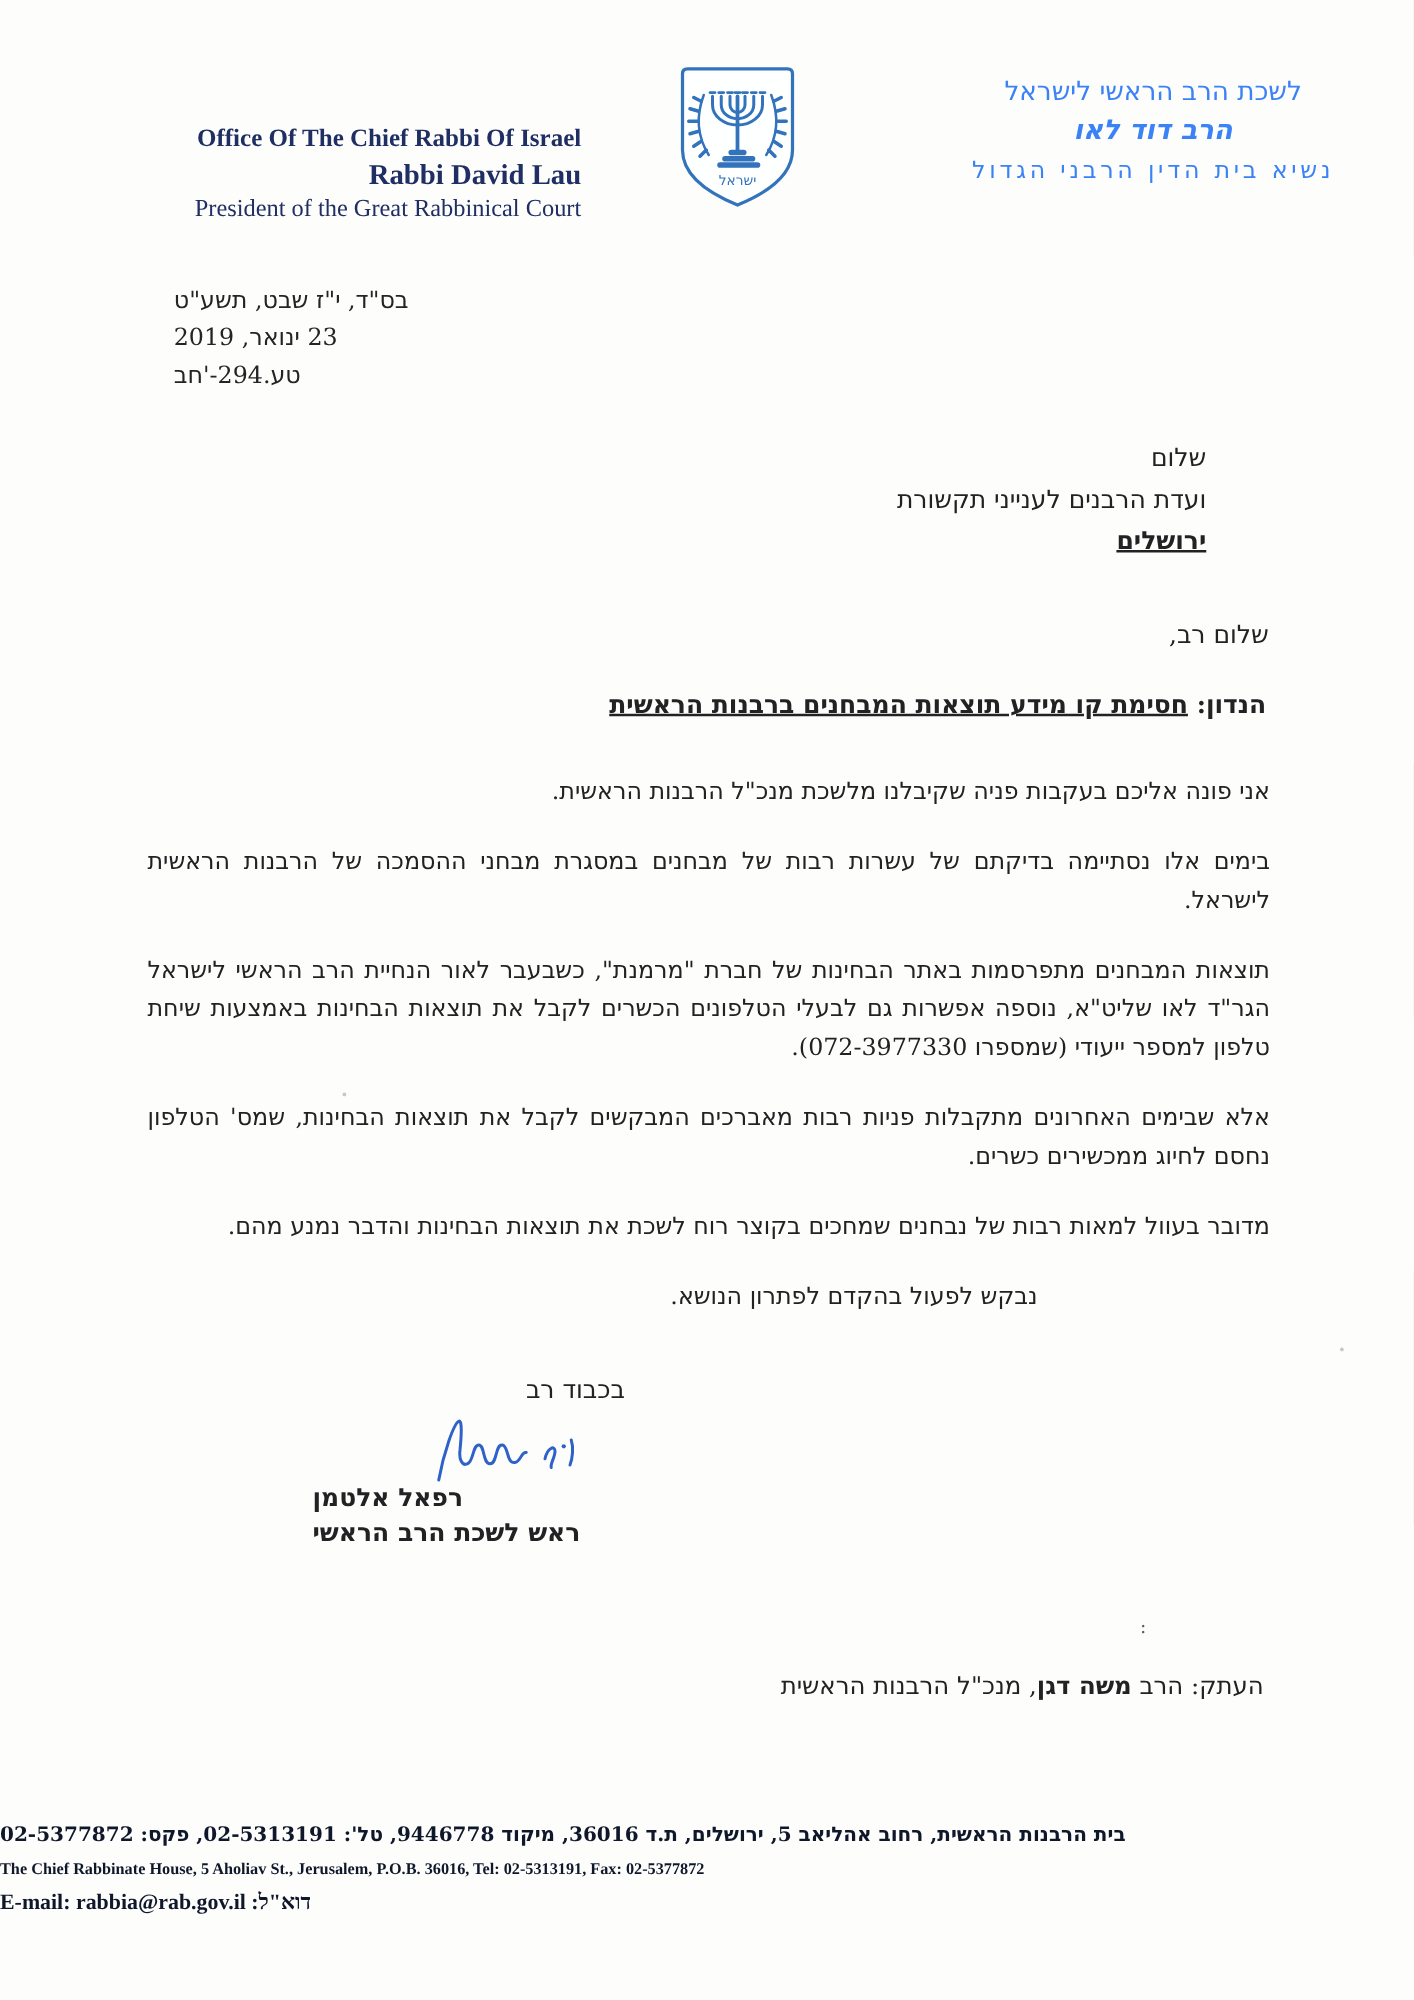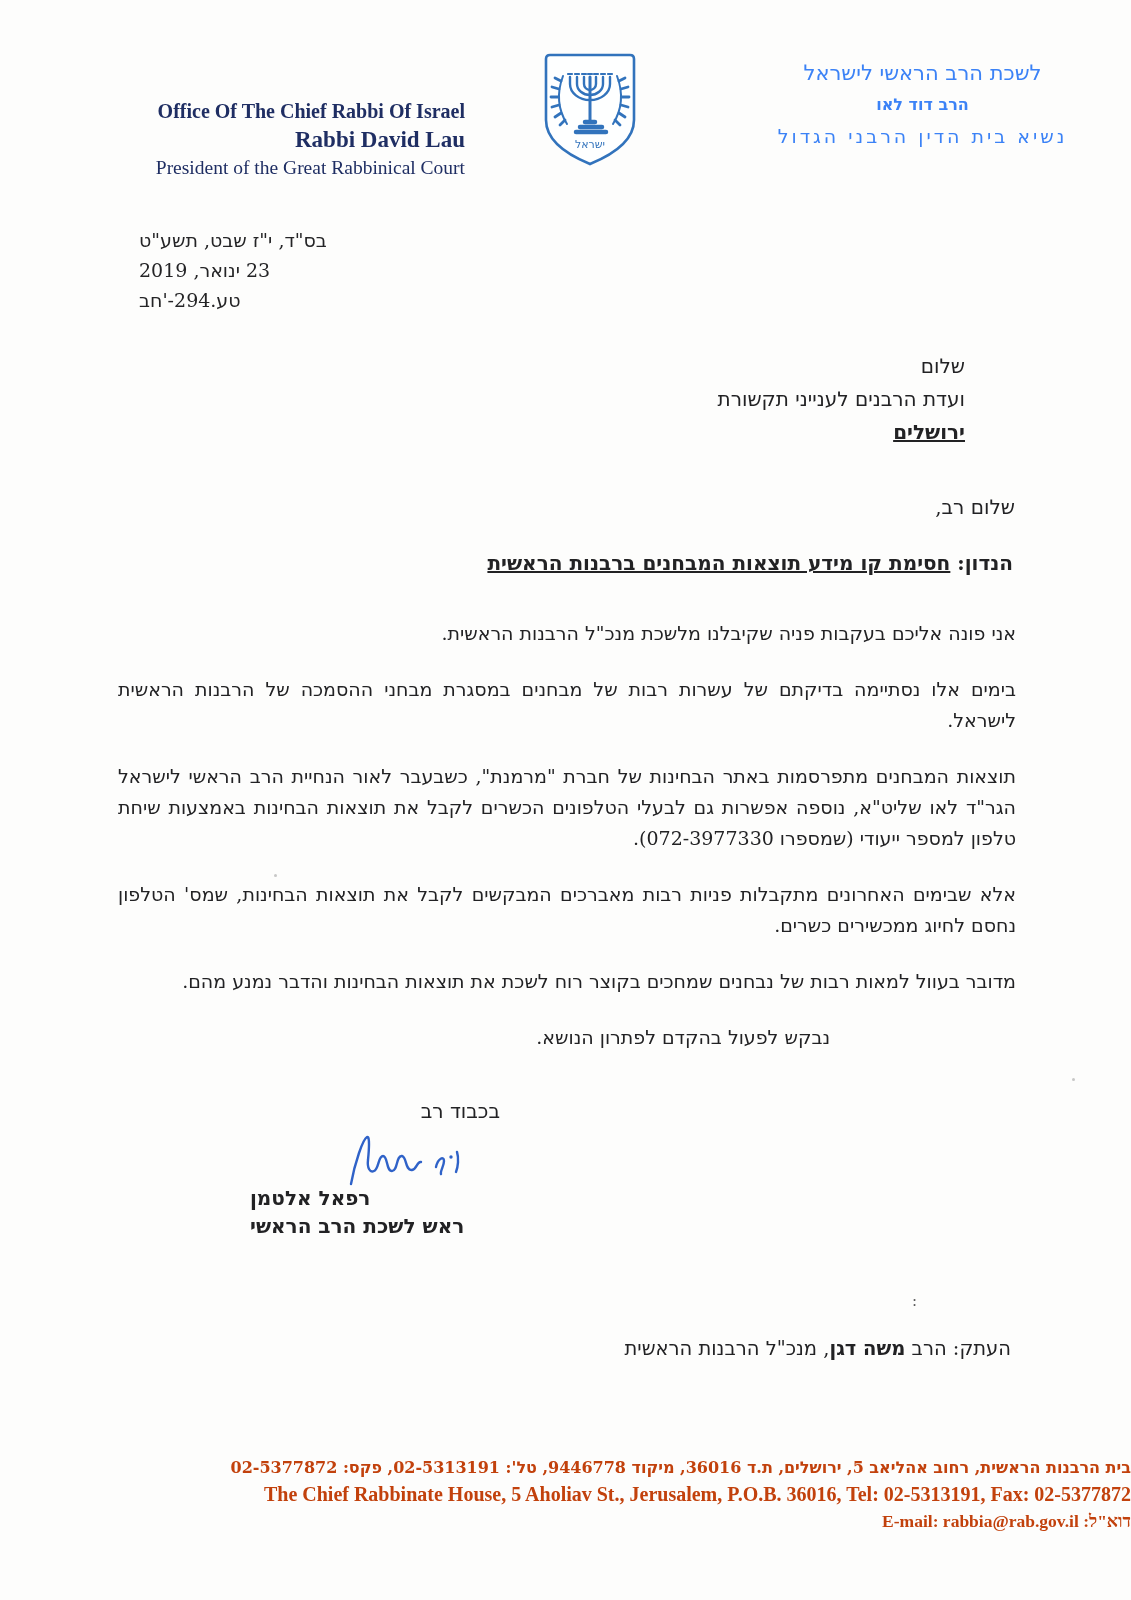--- a/index.html
+++ b/index.html
@@ -22,21 +22,21 @@
   }
   .hdr-eng .l1{font-size:20px;font-weight:bold;line-height:27px;}
   .hdr-eng .l2{font-size:23px;font-weight:bold;line-height:29px;}
   .hdr-eng .l3{font-size:19.5px;line-height:27px;}
   .hdr-heb{
     position:absolute;left:755px;top:58px;width:335px;
     text-align:center;direction:rtl;
     color:#3b82f6;
   }
   .hdr-heb .l1{font-size:21px;line-height:31px;}
-  .hdr-heb .l2{font-size:16px;font-weight:bold;line-height:31px;}
+  .hdr-heb .l2{font-size:22px;font-weight:bold;line-height:31px;font-style:italic;}
   .hdr-heb .l3{font-size:19px;line-height:32px;letter-spacing:3px;}
   .emblem{position:absolute;left:540px;top:50px;width:100px;height:120px;}
   
   .dateblock{
     position:absolute;left:139px;top:225px;width:260px;
     direction:rtl;text-align:left;
     font-size:19px;line-height:30px;color:#242426;
   }
   .visual-ltr{direction:ltr;unicode-bidi:bidi-override;}
   
@@ -67,23 +67,23 @@
   .signer{
     position:absolute;left:250px;top:1184px;width:280px;
     text-align:left;direction:rtl;
     font-size:20px;font-weight:bold;line-height:28px;
   }
   
   .colon-artifact{position:absolute;left:912px;top:1294px;color:#5a5a5a;font-size:15px;line-height:14px;}
   .copyline{position:absolute;right:120px;top:1337px;direction:rtl;font-size:19.5px;}
   .copyline .b{font-weight:bold;}
   
-  .footer{position:absolute;left:0;top:1455px;width:1131px;text-align:right;color:#c2410c;}
+  .footer{position:absolute;left:0;top:1455px;width:1131px;text-align:left;color:#0f172a;}
   .footer .heb{direction:rtl;font-size:16px;font-weight:bold;line-height:26px;font-family:"DejaVu Serif","DejaVu Sans",sans-serif;}
-  .footer .eng{direction:ltr;font-size:20px;font-weight:bold;line-height:27px;font-family:"Liberation Serif",serif;}
+  .footer .eng{direction:ltr;font-size:13px;font-weight:bold;line-height:27px;font-family:"Liberation Serif",serif;}
   .footer .mail{direction:rtl;font-size:17.5px;font-weight:bold;line-height:27px;font-family:"Liberation Serif","DejaVu Sans",sans-serif;}
   .footer .mail .val{direction:ltr;unicode-bidi:embed;}
   
   .speck{position:absolute;border-radius:50%;background:#9a9a9a;opacity:.55;}
 </style>
 </head>
 <body>
 
 <div class="page">
 

